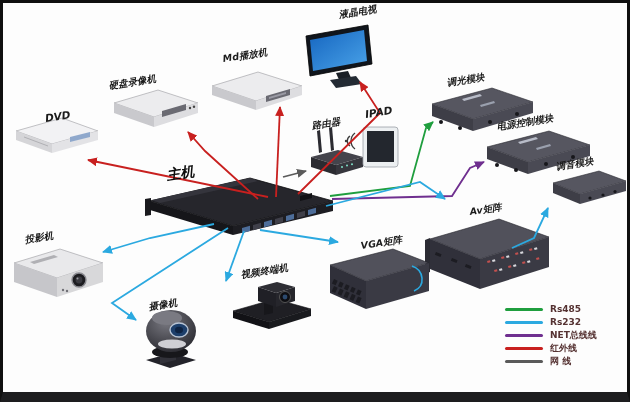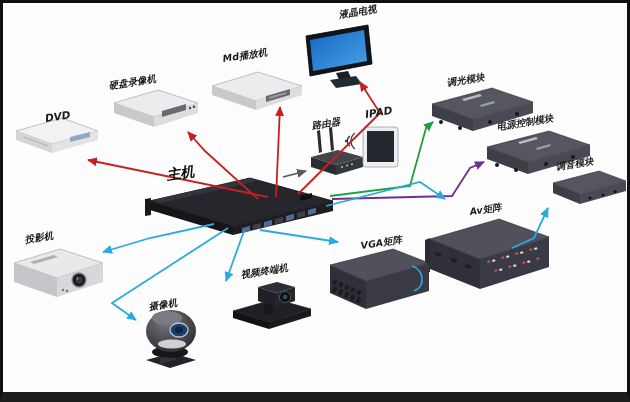--- a/index.html
+++ b/index.html
@@ -264,15 +264,37 @@
   <div class="lbl latin" style="left:366px;top:108px;">IPAD</div>
   <div class="lbl" style="left:448px;top:77px;">调光模块</div>
   <div class="lbl" style="left:498px;top:121px;">电源控制模块</div>
   <div class="lbl" style="left:557px;top:161px;">调音模块</div>
   <div class="lbl" style="left:471px;top:206px;">Av矩阵</div>
   <div class="lbl" style="left:362px;top:240px;">VGA矩阵</div>
   <div class="lbl" style="left:242px;top:269px;">视频终端机</div>
   <div class="lbl" style="left:26px;top:234px;">投影机</div>
   <div class="lbl" style="left:150px;top:301px;">摄像机</div>
 
+  <div class="legend">
+    <div class="legend-row">
+      <div class="legend-swatch" style="background: rgb(31, 158, 62);"></div>
+      <div class="legend-label">Rs485</div>
+    </div>
+    <div class="legend-row">
+      <div class="legend-swatch" style="background: rgb(43, 169, 224);"></div>
+      <div class="legend-label">Rs232</div>
+    </div>
+    <div class="legend-row">
+      <div class="legend-swatch" style="background: rgb(111, 47, 143);"></div>
+      <div class="legend-label">NET总线线</div>
+    </div>
+    <div class="legend-row">
+      <div class="legend-swatch" style="background: rgb(200, 32, 31);"></div>
+      <div class="legend-label">红外线</div>
+    </div>
+    <div class="legend-row">
+      <div class="legend-swatch" style="background: rgb(90, 90, 90);"></div>
+      <div class="legend-label">网 线</div>
+    </div>
+  </div>
 
   <div class="frame"></div>
 </div>
 
 </body></html>

